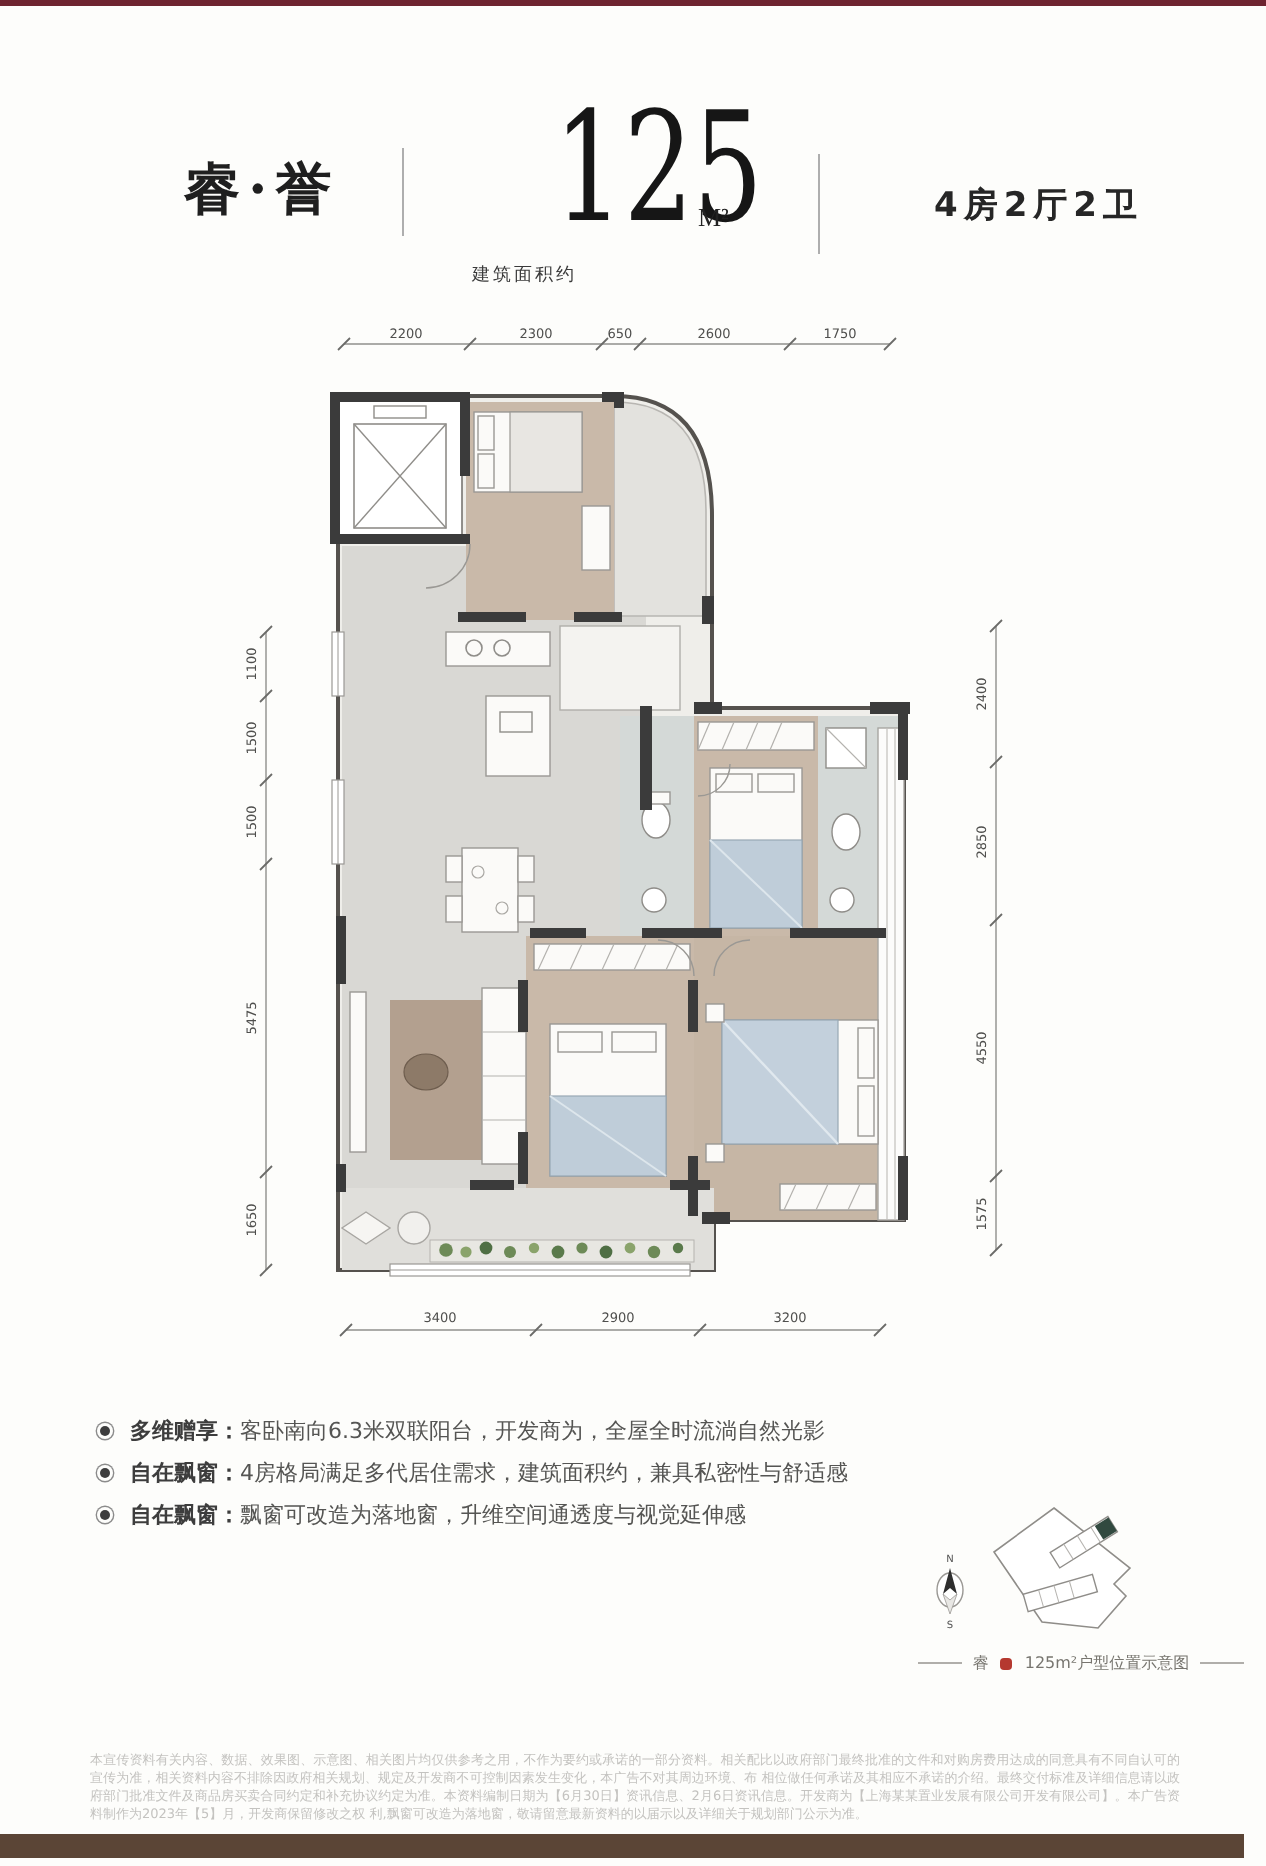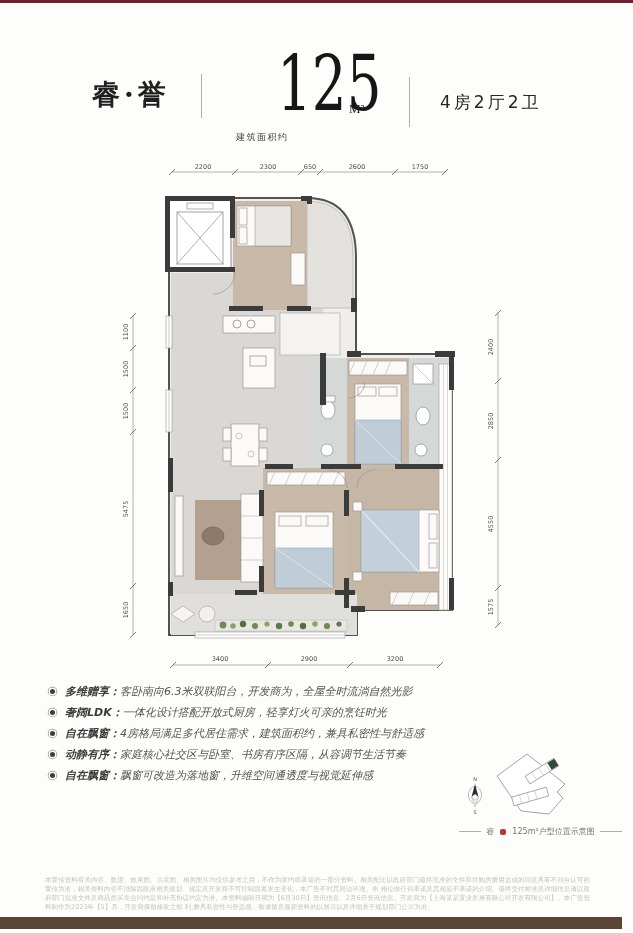--- a/index.html
+++ b/index.html
@@ -13,32 +13,32 @@
   .project-name{left:92px;top:76px;font-family:"DejaVu Serif","Liberation Serif",serif;
                 font-size:28px;font-weight:600;letter-spacing:4px;color:#1f1f1f;}
   .divider{width:1px;background:#aeaeae;}
   .div1{left:201px;top:74px;height:44px;}
   .div2{left:409px;top:77px;height:50px;}
   .area-prefix{left:236px;top:131px;font-size:9px;letter-spacing:1.5px;color:#3a3a3a;}
   .area-value{left:277px;top:46px;font-family:"DejaVu Serif","Liberation Serif",serif;
               font-size:76px;line-height:1;color:#161616;transform:scaleX(0.72);transform-origin:left top;}
   .area-unit{left:349px;top:101px;font-family:Liberation Serif, serif;
              font-size:13px;color:#222;}
-  .layout-text{left:440px;top:91px;font-size:17px;letter-spacing:3px;color:#262626;font-weight:400;}
+  .layout-text{left:467px;top:91px;font-size:17px;letter-spacing:3px;color:#262626;font-weight:700;}
   
   .plan{left:95px;top:158px;width:420px;height:515px;}
   .dimline{stroke:#8f8f8c;stroke-width:0.7;}
   .dimtick{stroke:#6b6b68;stroke-width:0.9;}
   .dimtext{font:6.5px "DejaVu Sans","Liberation Sans",sans-serif;fill:#4f4f4d;}
   .wall{fill:#3b3b3b;}
   .fix{fill:#fbfaf8;stroke:#9a9894;stroke-width:0.7;}
   .hatch{stroke:#b3b1ad;stroke-width:0.6;}
   .arc{fill:none;stroke:#9a9894;stroke-width:0.7;}
   
-  .features{left:50px;top:684px;width:480px;font-style:italic;}
+  .features{left:50px;top:708px;width:480px;}
   .feat-row{display:flex;align-items:flex-start;height:21px;font-size:11px;color:#4a4a4a;}
   .feat-bullet{width:5px;height:5px;border-radius:50%;background:#3d3d3d;box-shadow:0 0 0 1.5px #fdfdfb,0 0 0 2.2px #8b8b8b;
                margin:5px 10px 0 0;flex:none;}
   .feat-label{font-weight:700;color:#3d3d3d;white-space:nowrap;}
   .feat-text{color:#555553;}
   
   .siteplan{left:455px;top:750px;width:172px;height:76px;}
   .site-caption{left:448px;top:826px;width:185px;text-align:center;font-size:8px;color:#77756f;
                 display:flex;align-items:center;justify-content:center;gap:5px;}
   .cap-dash{display:inline-block;width:22px;height:1px;background:#b0aeaa;}
@@ -295,32 +295,22 @@
   </svg>
 
   <div class="abs features">
     <div class="feat-row">
       <span class="feat-bullet"></span>
       <span class="feat-label">多维赠享：</span>
       <span class="feat-text">客卧南向6.3米双联阳台，开发商为，全屋全时流淌自然光影</span>
     </div>
     <div class="feat-row">
       <span class="feat-bullet"></span>
-      <span class="feat-label">奢阔LDK：</span>
-      <span class="feat-text">一体化设计搭配开放式厨房，轻享灯火可亲的烹饪时光</span>
-    </div>
-    <div class="feat-row">
-      <span class="feat-bullet"></span>
       <span class="feat-label">自在飘窗：</span>
       <span class="feat-text">4房格局满足多代居住需求，建筑面积约，兼具私密性与舒适感</span>
-    </div>
-    <div class="feat-row">
-      <span class="feat-bullet"></span>
-      <span class="feat-label">动静有序：</span>
-      <span class="feat-text">家庭核心社交区与卧室、书房有序区隔，从容调节生活节奏</span>
     </div>
     <div class="feat-row">
       <span class="feat-bullet"></span>
       <span class="feat-label">自在飘窗：</span>
       <span class="feat-text">飘窗可改造为落地窗，升维空间通透度与视觉延伸感</span>
     </div>
   </div>
 
   <svg class="abs siteplan" viewBox="0 0 172 76">
     <polygon points="72,4 110,34 102,42 108,48 94,64 66,61 42,26" fill="#ffffff" stroke="#8f8d89" stroke-width="0.8"></polygon>
@@ -349,17 +339,17 @@
     <span class="cap-dash"></span>
     <span>睿</span>
     <span class="cap-dot"></span>
     <span>125m²户型位置示意图</span>
     <span class="cap-dash"></span>
   </div>
 
   <div class="abs disclaimer">
     <span>本宣传资料有关内容、数据、效果图、示意图、相关图片均仅供参考之用，不作为要约或承诺的一部分资料。相关配比以政府部门最终批准的文件和对购房费用达成的同意具有不同自认可的宣传为准，相关资料内容不排除因政府相关规划、规定及开发商不可控制因素发生变化，本广告不对其周边环境、布</span>
     <span>相位做任何承诺及其相应不承诺的介绍。最终交付标准及详细信息请以政府部门批准文件及商品房买卖合同约定和补充协议约定为准。本资料编制日期为【6月30日】资讯信息、2月6日资讯信息。开发商为【上海某某置业发展有限公司开发有限公司】。本广告资料制作为2023年【5】月，开发商保留修改之权</span>
-    <span>利,兼具私密性与舒适感，敬请留意最新资料的以届示以及详细关于规划部门公示为准。</span>
+    <span>利,飘窗可改造为落地窗，敬请留意最新资料的以届示以及详细关于规划部门公示为准。</span>
   </div>
 
   <div class="abs bottom-bar"></div>
 </div>
 
 </body></html>

